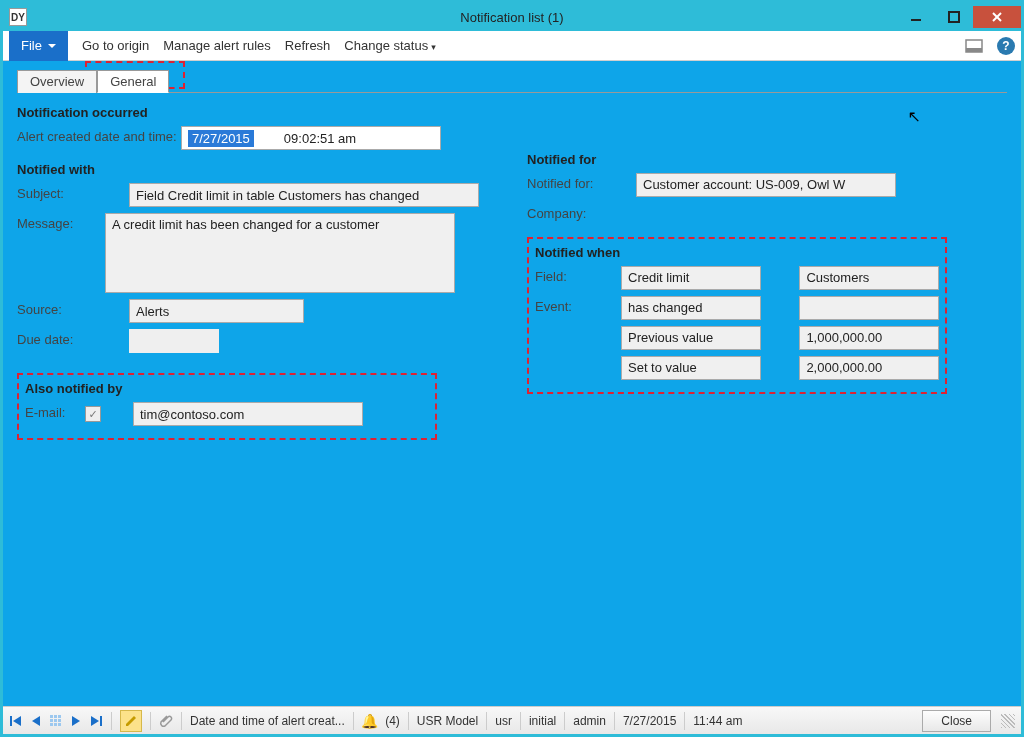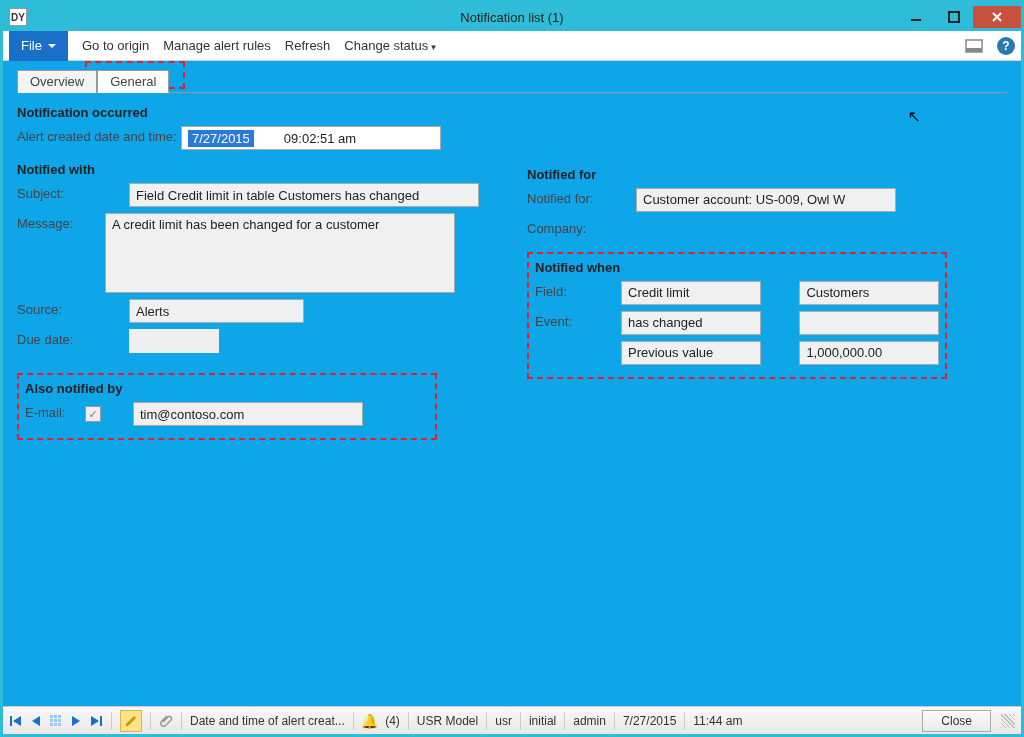--- a/index.html
+++ b/index.html
@@ -163,20 +163,26 @@
             <div class="valuebox" style="width:150px">has changed</div>
             <div style="width:16px"></div>
             <div class="valuebox" style="width:150px"></div>
           </div>
           <div class="row">
             <div class="lbl w2"></div>
             <div class="valuebox" style="width:150px">Previous value</div>
             <div style="width:16px"></div>
             <div class="valuebox" style="width:150px">1,000,000.00</div>
           </div>
+          <div class="row">
+            <div class="lbl w2"></div>
+            <div class="valuebox" style="width:150px">Set to value</div>
+            <div style="width:16px"></div>
+            <div class="valuebox" style="width:150px">2,000,000.00</div>
+          </div>
         </div>
       </div>
     </div>
 
     <div class="cursor">↖</div>
   </div>
 
   <div class="statusbar">
     <svg class="navico" viewBox="0 0 14 14">
         <rect x="1" y="2" width="2" height="10"></rect>

